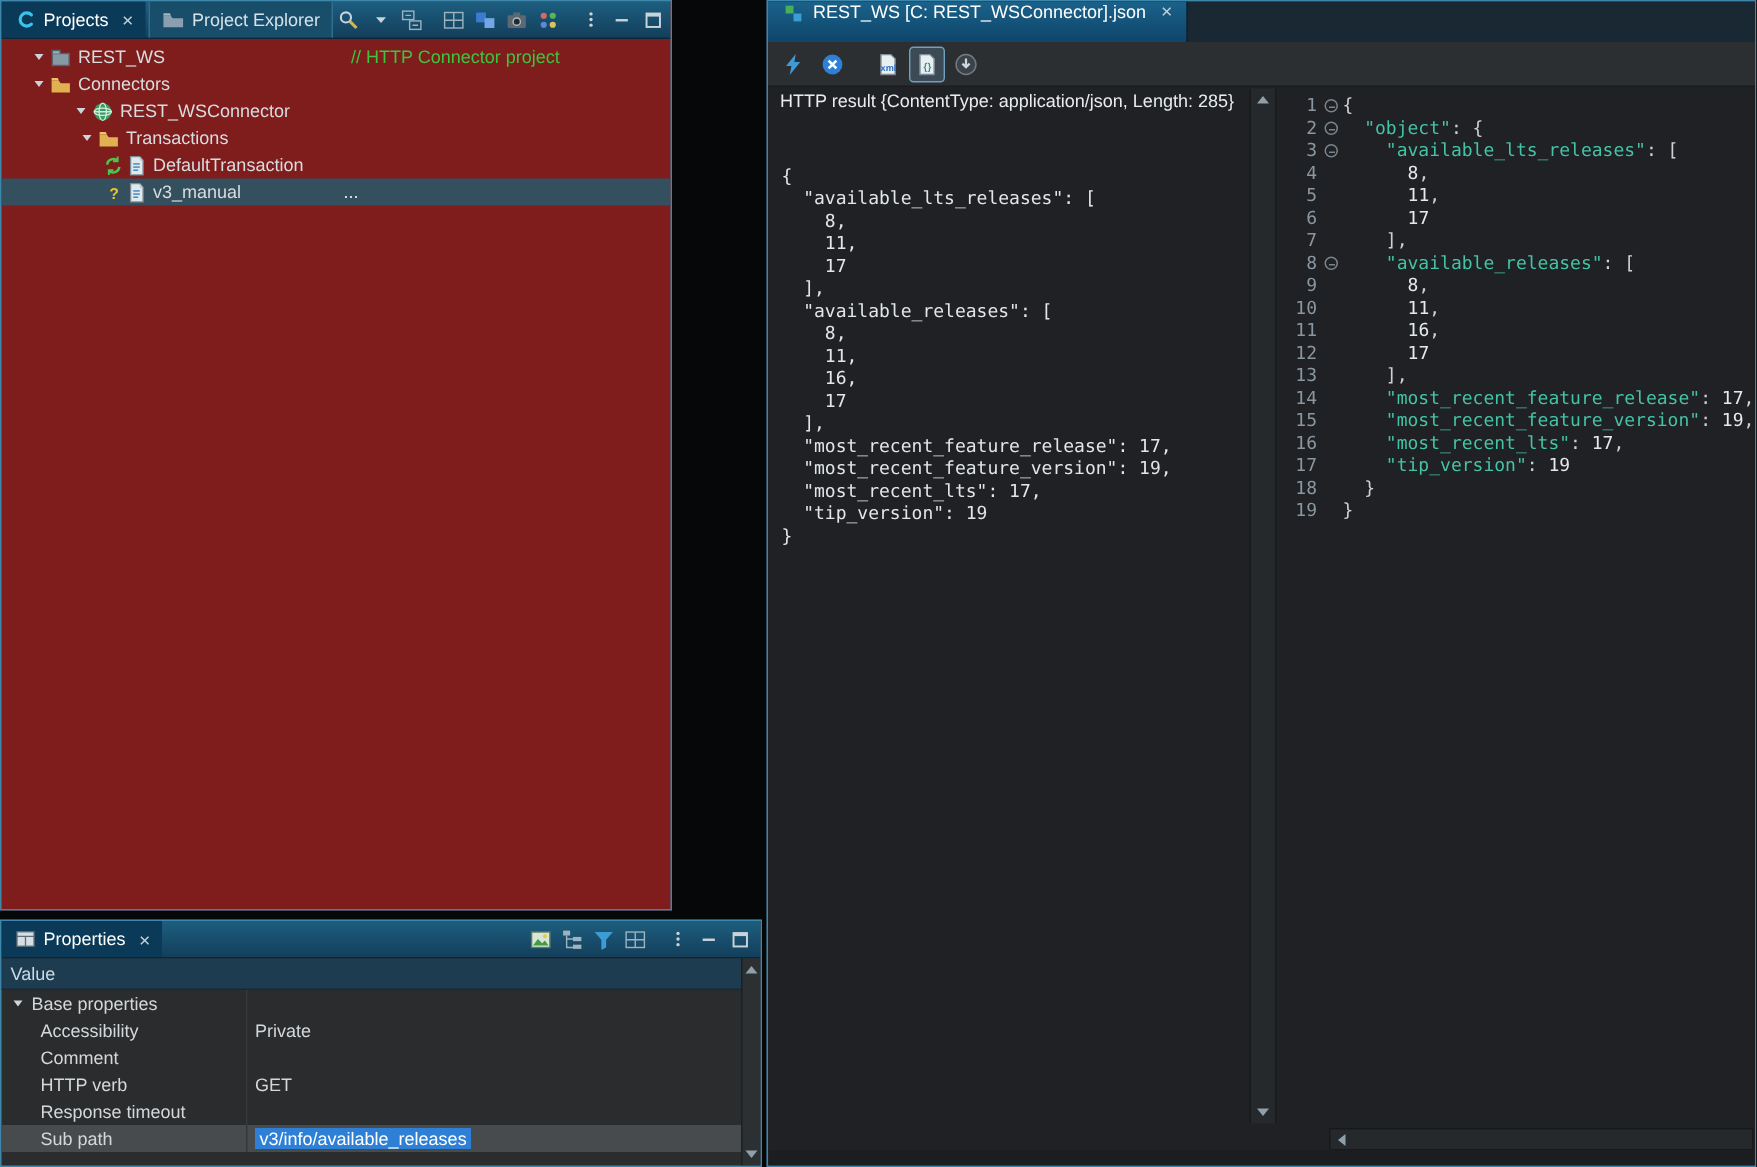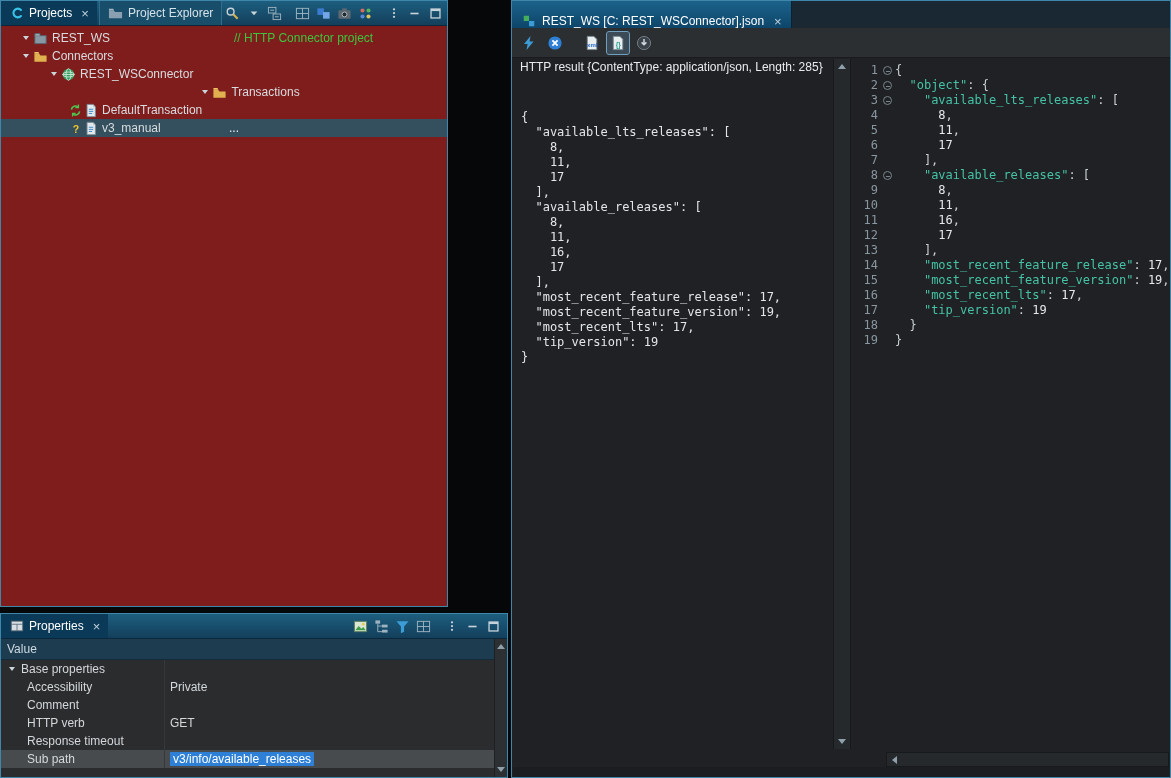--- a/index.html
+++ b/index.html
@@ -48,21 +48,21 @@
   .vchip{background:#2e80d6;color:#fff;padding:0 3px}
   .props-scroll{position:absolute;top:25px;right:0;bottom:0;width:13px;background:#2d3032;border-left:1px solid #1d1f21}
 
   
   .sb-up{position:absolute;top:5px;left:50%;transform:translateX(-50%);width:0;height:0;border-left:4px solid transparent;border-right:4px solid transparent;border-bottom:5px solid #8fa0ab}
   .sb-down{position:absolute;bottom:5px;left:50%;transform:translateX(-50%);width:0;height:0;border-left:4px solid transparent;border-right:4px solid transparent;border-top:5px solid #8fa0ab}
   .sb-left{position:absolute;left:5px;top:50%;transform:translateY(-50%);width:0;height:0;border-top:4px solid transparent;border-bottom:4px solid transparent;border-right:5px solid #8fa0ab}
 
   
   .etabbar{height:27px;background:#1a2833;display:flex;align-items:stretch}
-  .etab{display:flex;align-items:flex-end;gap:6px;padding:0 9px;font-size:12px;color:#fff;background:linear-gradient(180deg,#1b628a,#0e456a);border-right:1px solid #0a2231}
+  .etab{display:flex;align-items:flex-start;gap:6px;padding:0 9px;font-size:12px;color:#fff;background:linear-gradient(180deg,#1b628a,#0e456a);border-right:1px solid #0a2231}
   .etoolbar{height:30px;background:#2c2f32;display:flex;align-items:center;padding-left:6px;gap:4px;border-bottom:1px solid #191b1d}
   .etoolbar .tbic{width:22px;height:22px}
   .eheader{position:absolute;left:2px;top:59px;width:318px;height:16px;font-size:12px;color:#e9ecee;padding-left:6px;white-space:nowrap;overflow:hidden}
   .plain-pane{position:absolute;left:2px;top:77px;width:319px;bottom:12px;padding:32px 0 0 7px;font-family:"DejaVu Sans Mono","Liberation Mono",monospace;font-size:12px;line-height:15px;color:#e3e6e8;overflow:hidden;background:#1f2124}
   .editor-vscroll{position:absolute;left:321px;top:58px;width:18px;height:690px;background:#26292c;border-left:1px solid #17191b;border-right:1px solid #17191b}
   .code-pane{position:absolute;left:340px;top:58px;right:1px;bottom:30px;font-family:"DejaVu Sans Mono","Liberation Mono",monospace;font-size:12px;line-height:15px;padding-top:4px;overflow:hidden;background:#1f2124}
   .cl{display:flex;height:15px}
   .ln{width:28px;flex:none;text-align:right;color:#8a97a0;padding-right:2px}
   .foldc{width:15px;flex:none;display:flex;align-items:center;justify-content:center}
   .foldc i{display:block;width:9px;height:9px;border:1px solid #79858d;border-radius:50%;position:relative}
@@ -195,21 +195,21 @@
           <span class="ic tmicon">
             <svg width="15" height="15" viewBox="0 0 16 16">
               <circle cx="8" cy="8" r="6.2" fill="#3d9b62"></circle>
               <ellipse cx="8" cy="8" rx="6.2" ry="2.6" fill="none" stroke="#cfeede" stroke-width="0.9"></ellipse>
               <ellipse cx="8" cy="8" rx="2.6" ry="6.2" fill="none" stroke="#cfeede" stroke-width="0.9"></ellipse>
               <line x1="1.8" y1="8" x2="14.2" y2="8" stroke="#cfeede" stroke-width="0.9"></line>
             </svg>
           </span>
           <span class="tlabel">REST_WSConnector</span>
         </div>
-        <div class="trow" style="padding-left: 52px; justify-content: center;">
+        <div class="trow" style="padding-left: 52px;">
           <span class="twisty"></span>
           <span class="ic tmicon">
             <svg width="15" height="15" viewBox="0 0 16 16">
               <path d="M1.5 5h5l1.5 2h6.5v6.5h-13z" fill="#e0b14e"></path>
               <path d="M1.5 5V3.2h4.3l1 1.8z" fill="#ecc462"></path>
             </svg>
           </span>
           <span class="tlabel">Transactions</span>
         </div>
         <div class="trow" style="padding-left: 68px;">

